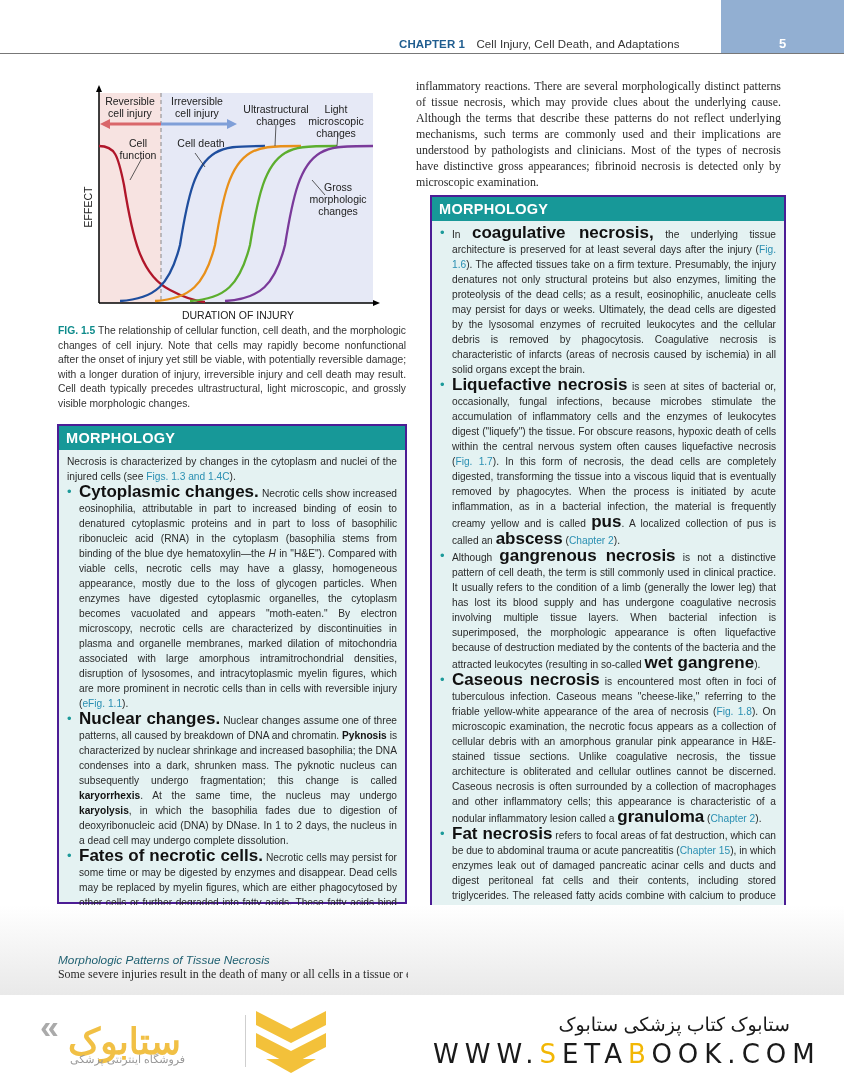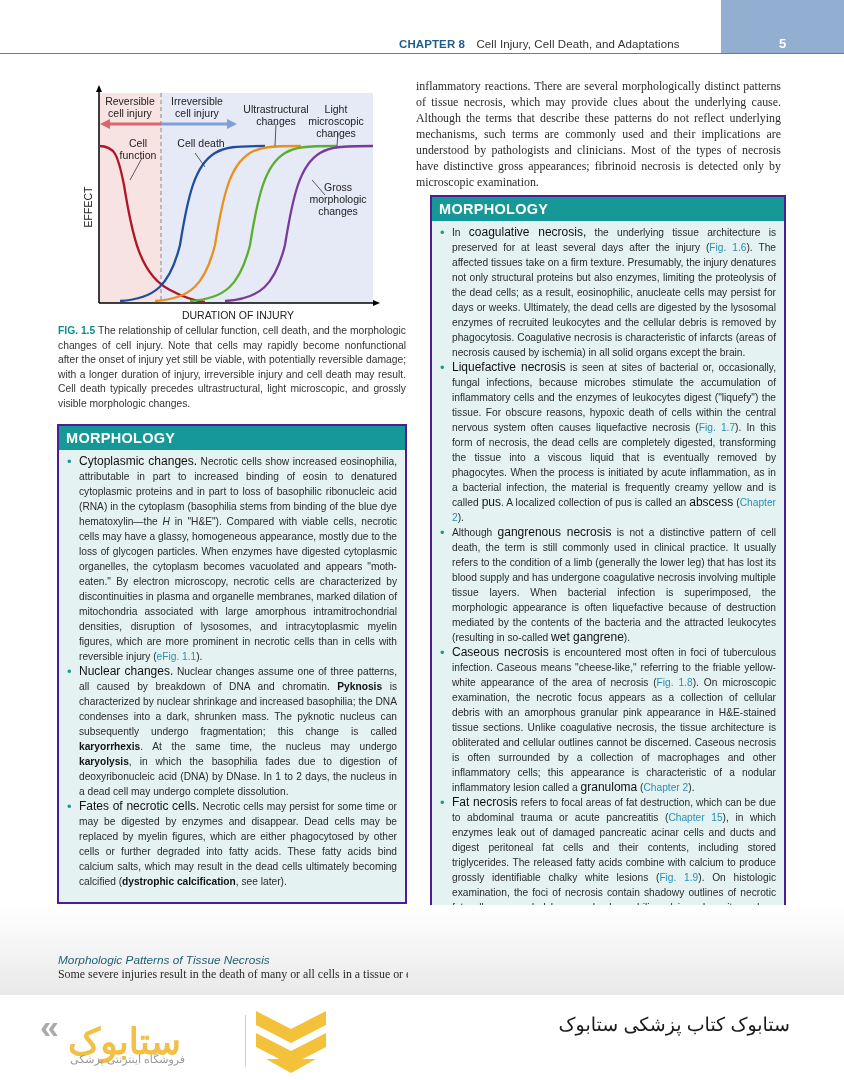--- a/index.html
+++ b/index.html
@@ -17,21 +17,21 @@
   .caption { position: absolute; left: 58px; top: 324px; width: 348px; font-size: 10.3px; line-height: 14.6px; color: #333; text-align: justify; }
   .caption .fig-label { color: #0e8b8b; font-weight: bold; }
 
   .morph-box { position: absolute; border: 2px solid #4c1d95; background: #e4f2f2; box-sizing: border-box; }
   .morph-box .title { background: #179898; color: #fff; font-weight: bold; font-size: 14.5px; padding: 2px 7px; letter-spacing: 0.3px; height: 20px; line-height: 20px; }
   .morph-box .body { padding: 4px 8px 6px 8px; font-size: 10.2px; line-height: 15px; color: #2a2a2a; text-align: justify; }
   .morph-box ul { list-style: none; margin: 0; padding: 0; }
   .morph-box li { position: relative; padding-left: 12px; }
   .morph-box li::before { content: "•"; position: absolute; left: 0; color: #1c9a9a; font-size: 13px; line-height: 15px; }
   .b { font-weight: bold; color: #111; }
-  .bl { font-weight: normal; color: #111; font-size: 12px; }
+  .bl { font-weight: bold; color: #111; font-size: 17px; }
   .lnk { color: #2a8fb2; }
   .it { font-style: italic; }
 
   .box-left { left: 57px; top: 424px; width: 350px; height: 480px; }
   .box-right { left: 430px; top: 195px; width: 356px; height: 800px; }
 
   .right-intro { position: absolute; left: 416px; top: 78px; width: 365px; font-family: "Liberation Serif", serif; font-size: 11.9px; line-height: 16px; color: #2a2a2a; text-align: justify; }
 
   .fade { position: absolute; left: 0; top: 905px; width: 844px; height: 90px; background: linear-gradient(#ffffff, #e9e9e9); }
   .section-head { position: absolute; left: 58px; top: 953px; font-style: italic; color: #1e5f70; font-size: 11.8px; }
@@ -48,21 +48,21 @@
   .store-url { position: absolute; left: 433px; top: 44px; font-size: 26px; letter-spacing: 6px; color: #1a1a1a; font-family: "DejaVu Sans", sans-serif; }
   .store-url .hl { color: #f2b705; }
 </style>
 </head>
 <body>
 
 <div class="page-tab">
   <div class="page-num">5</div>
 </div>
 <div class="running-head">
-  <span class="chap">CHAPTER 8</span>
+  <span class="chap">CHAPTER 1</span>
   <span>Cell Injury, Cell Death, and Adaptations</span>
 </div>
 <div class="header-line"></div>
 
 <svg class="figure" viewBox="0 0 330 240" xmlns="http://www.w3.org/2000/svg">
   <rect x="19" y="8" width="62" height="210" fill="#f7e3e1"></rect>
   <rect x="81" y="8" width="212" height="210" fill="#e6e9f6"></rect>
   <line x1="81" y1="8" x2="81" y2="218" stroke="#888" stroke-dasharray="4,3" stroke-width="1"></line>
 
   <line x1="19" y1="218" x2="19" y2="2" stroke="#000" stroke-width="1.5"></line>
@@ -109,20 +109,23 @@
 </svg>
 
 <div class="caption">
   <span class="fig-label">FIG. 1.5</span>
   <span>The relationship of cellular function, cell death, and the morphologic changes of cell injury. Note that cells may rapidly become nonfunctional after the onset of injury yet still be viable, with potentially reversible damage; with a longer duration of injury, irreversible injury and cell death may result. Cell death typically precedes ultrastructural, light microscopic, and grossly visible morphologic changes.</span>
 </div>
 
 <div class="morph-box box-left">
   <div class="title">MORPHOLOGY</div>
   <div class="body">
+    <div>
+      <span>Necrosis is characterized by changes in the cytoplasm and nuclei of the injured cells (see </span><span class="lnk">Figs. 1.3 and 1.4C</span><span>).</span>
+    </div>
     <ul>
       <li>
         <span class="bl">Cytoplasmic changes.</span><span> Necrotic cells show increased eosinophilia, attributable in part to increased binding of eosin to denatured cytoplasmic proteins and in part to loss of basophilic ribonucleic acid (RNA) in the cytoplasm (basophilia stems from binding of the blue dye hematoxylin—the </span><span class="it">H</span><span> in "H&amp;E"). Compared with viable cells, necrotic cells may have a glassy, homogeneous appearance, mostly due to the loss of glycogen particles. When enzymes have digested cytoplasmic organelles, the cytoplasm becomes vacuolated and appears "moth-eaten." By electron microscopy, necrotic cells are characterized by discontinuities in plasma and organelle membranes, marked dilation of mitochondria associated with large amorphous intramitrochondrial densities, disruption of lysosomes, and intracytoplasmic myelin figures, which are more prominent in necrotic cells than in cells with reversible injury (</span><span class="lnk">eFig. 1.1</span><span>).</span>
       </li>
       <li>
         <span class="bl">Nuclear changes.</span><span> Nuclear changes assume one of three patterns, all caused by breakdown of DNA and chromatin. </span><span class="b">Pyknosis</span><span> is characterized by nuclear shrinkage and increased basophilia; the DNA condenses into a dark, shrunken mass. The pyknotic nucleus can subsequently undergo fragmentation; this change is called </span><span class="b">karyorrhexis</span><span>. At the same time, the nucleus may undergo </span><span class="b">karyolysis</span><span>, in which the basophilia fades due to digestion of deoxyribonucleic acid (DNA) by DNase. In 1 to 2 days, the nucleus in a dead cell may undergo complete dissolution.</span>
       </li>
       <li>
         <span class="bl">Fates of necrotic cells.</span><span> Necrotic cells may persist for some time or may be digested by enzymes and disappear. Dead cells may be replaced by myelin figures, which are either phagocytosed by other cells or further degraded into fatty acids. These fatty acids bind calcium salts, which may result in the dead cells ultimately becoming calcified (</span><span class="b">dystrophic calcification</span><span>, see later).</span>
       </li>
@@ -168,13 +171,14 @@
     <span class="latin">ستابوک</span>
     <span class="sub">فروشگاه اینترنتی پزشکی</span>
   </div>
   <div class="logo-divider"></div>
   <svg class="logo-mark" viewBox="0 0 70 62">
     <polygon points="0,0 35,18 70,0 70,14 35,32 0,14" fill="#f3c13a"></polygon>
     <polygon points="0,22 35,40 70,22 70,36 35,54 0,36" fill="#f3c13a"></polygon>
     <polygon points="10,48 35,62 60,48" fill="#f3c13a"></polygon>
   </svg>
   <div class="store-fa">ستابوک کتاب پزشکی ستابوک</div>
+  <div class="store-url"><span>WWW.</span><span class="hl">S</span><span>ETA</span><span class="hl">B</span><span>OOK.COM</span></div>
 </div>
 
 </body></html>

